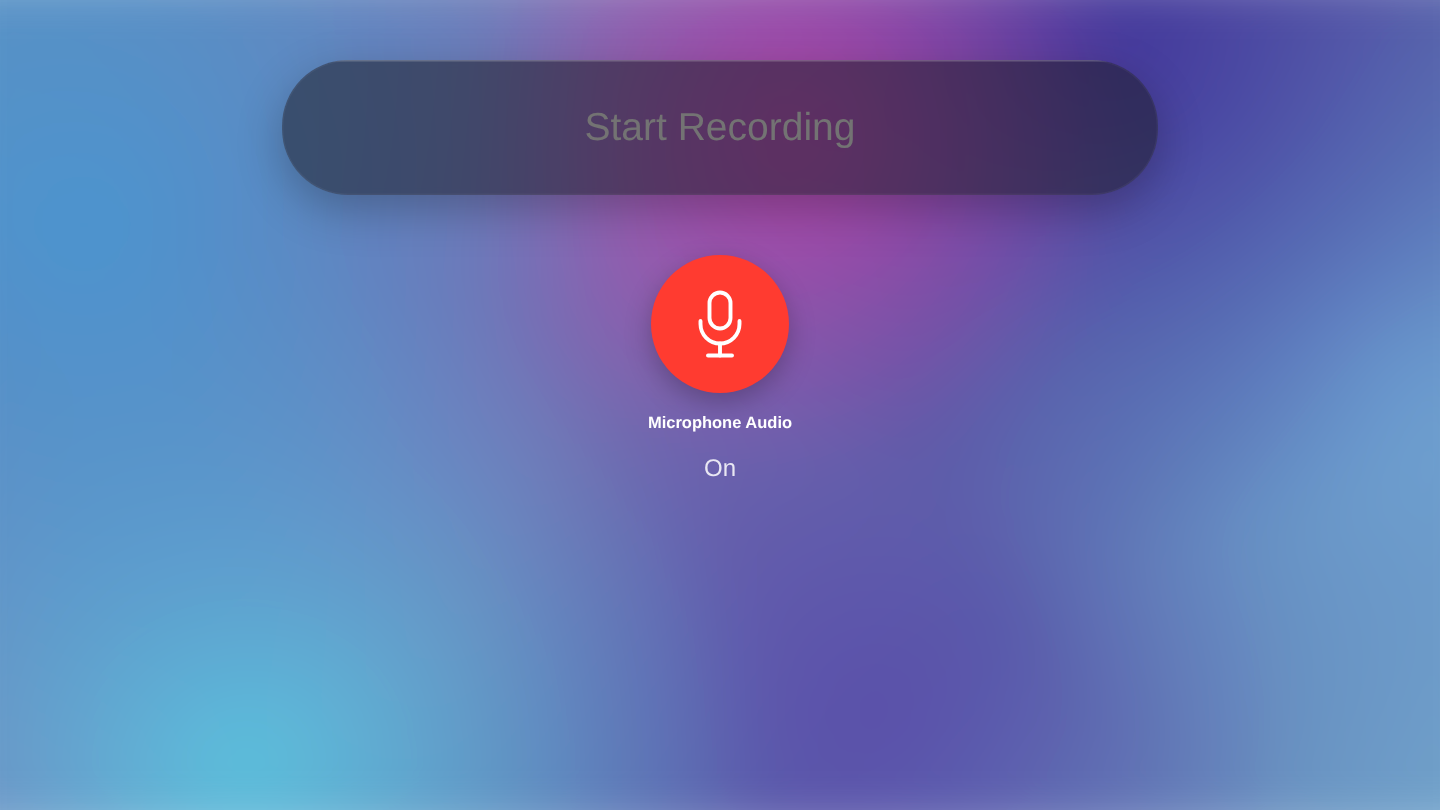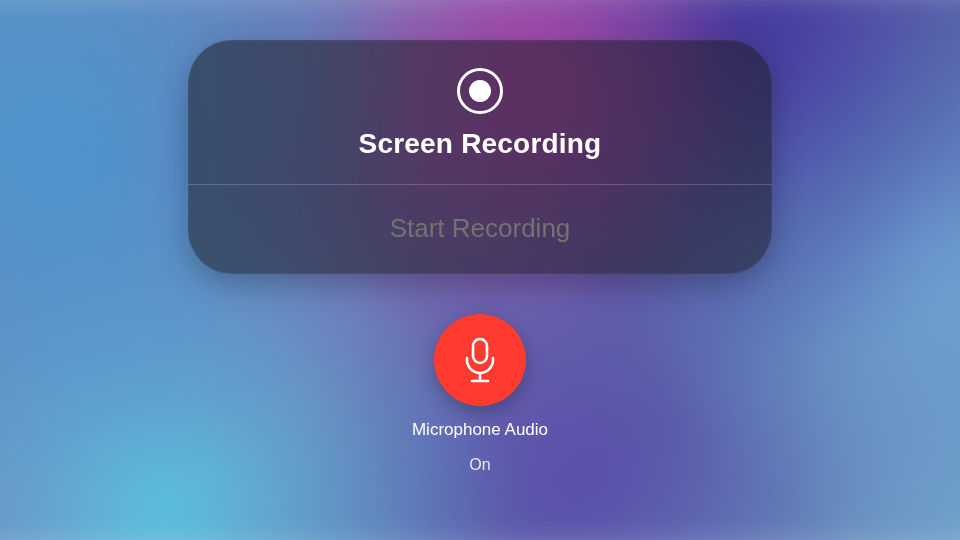--- a/index.html
+++ b/index.html
@@ -99,45 +99,39 @@
     justify-content: center;
     box-shadow: 0 6px 18px rgba(0,0,0,0.25);
     cursor: pointer;
   }
   .mic-button svg { display: block; }
   .mic-labels {
     text-align: center;
     color: #ffffff;
   }
   .mic-title {
-    font-size: 17px;
-    font-weight: 400;
+    font-size: 11px;
+    font-weight: 700;
   }
   .mic-state {
     font-size: 16px;
     font-weight: 300;
     color: rgba(255,255,255,0.85);
     margin-top: 16px;
   }
 </style>
 </head>
 <body>
 
 <div class="bg"></div>
 
 <div class="stage">
 
   <div class="panel">
 
-    <div class="panel-top">
-      <div class="record-ring">
-        <div class="record-dot"></div>
-      </div>
-      <div class="panel-title">Screen Recording</div>
-    </div>
 
     <div class="panel-divider"></div>
 
     <div class="panel-action">Start Recording</div>
   </div>
 
   <div class="mic-wrap">
     <div class="mic-button" style="background:#ff3b30">
       <svg width="40" height="48" viewBox="0 0 40 48" fill="none" stroke="#ffffff" stroke-width="2.6" stroke-linecap="round" stroke-linejoin="round">
         <rect x="13" y="3" width="14" height="24" rx="7"></rect>

